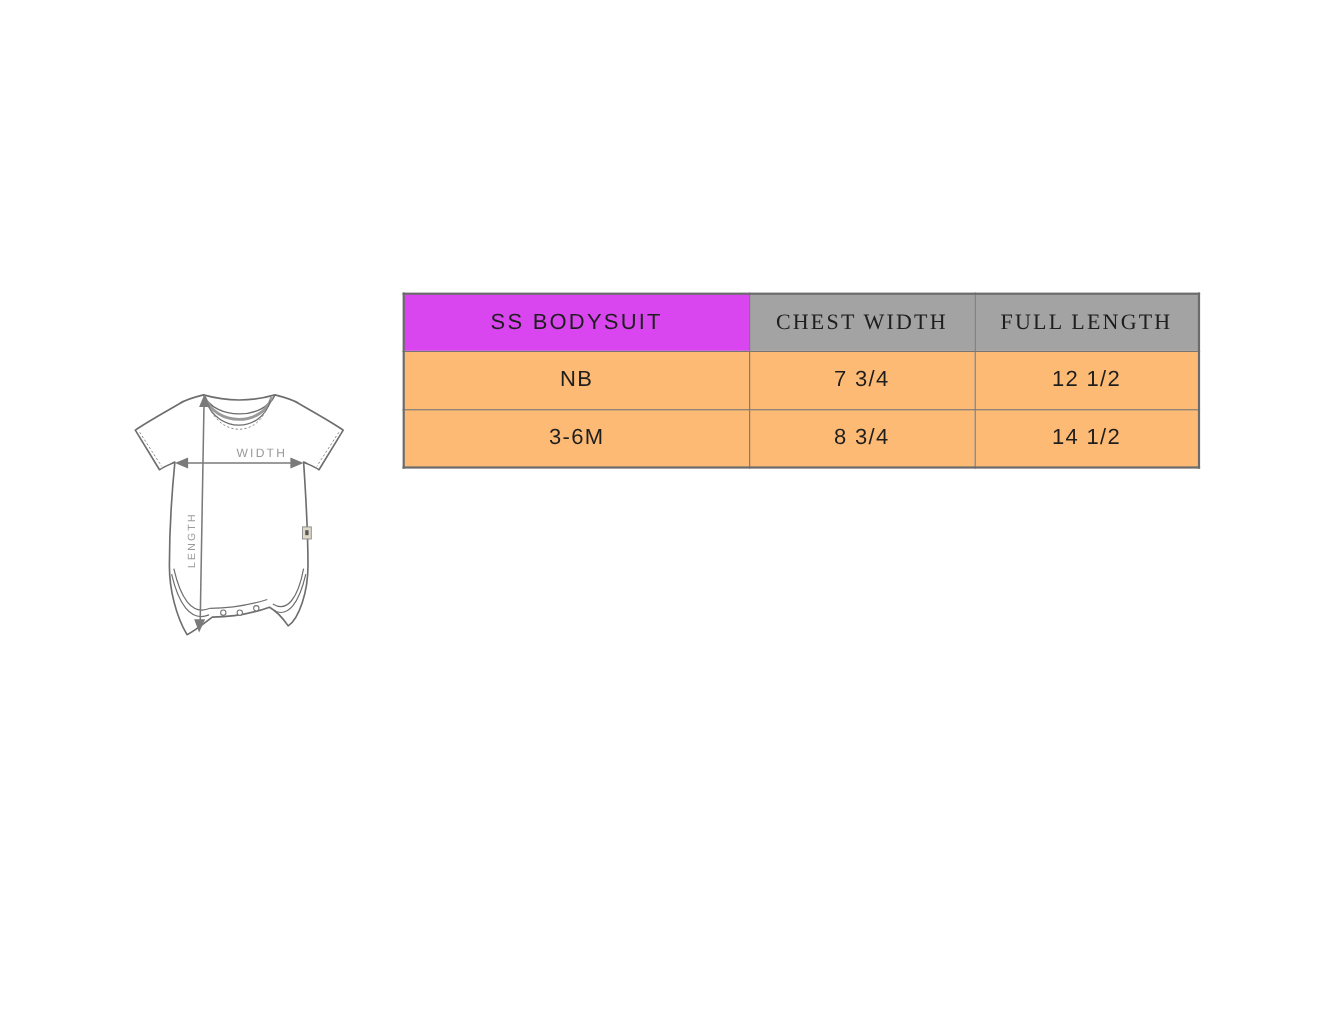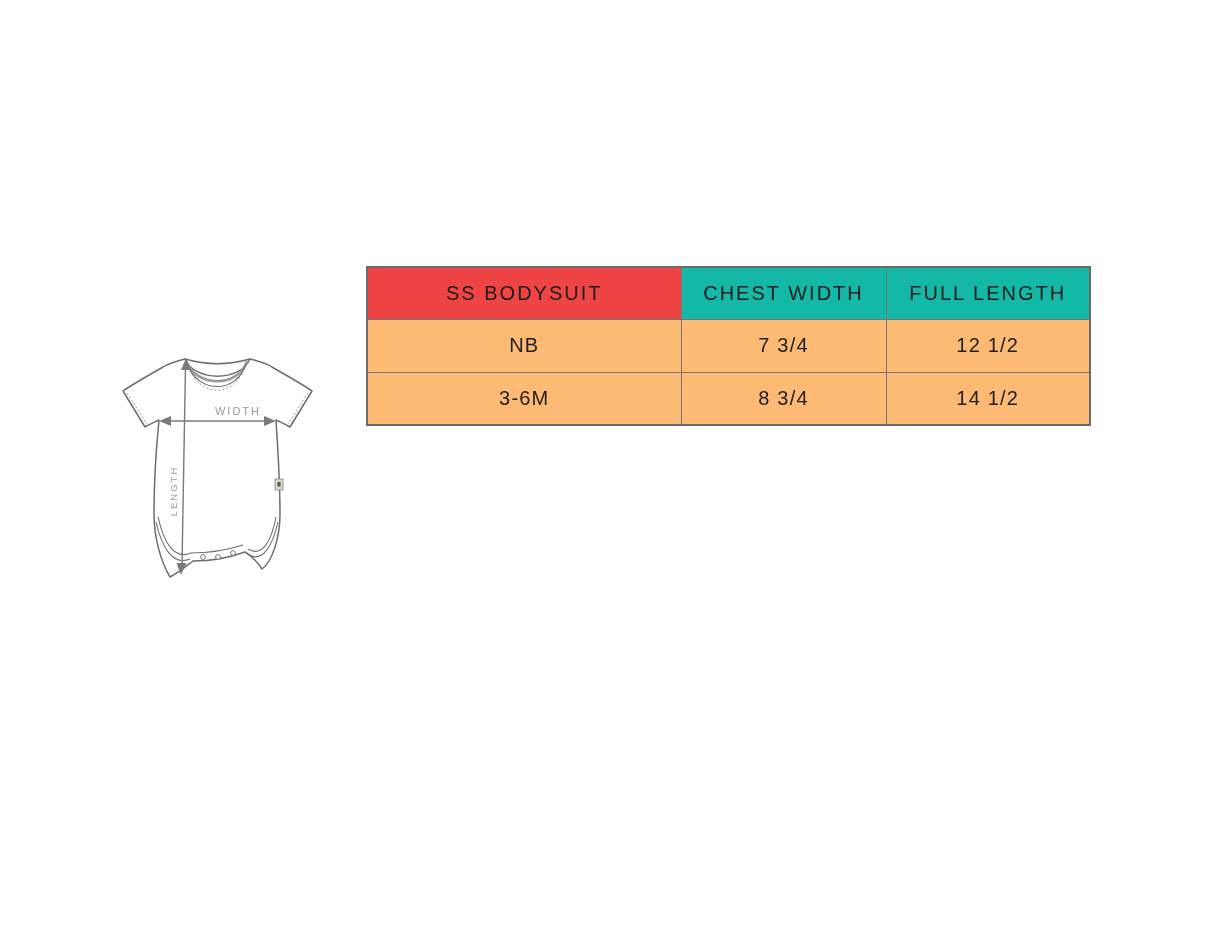--- a/index.html
+++ b/index.html
@@ -53,22 +53,22 @@
     letter-spacing: 2px;
   }
   table.size-chart td {
     height: 53px;
     font-size: 20px;
     letter-spacing: 1.2px;
   }
   .col-size   { width: 314px; }
   .col-chest  { width: 205px; }
   .col-length { width: 204px; }
-  th.hdr-primary   { background: #ef4444; }
-  th.hdr-secondary { background: #14b8a6; }
+  th.hdr-primary   { background: #d946ef; }
+  th.hdr-secondary { background: #a3a3a3; font-family: Liberation Serif, serif; }
   td { background: #fdba74; }
 </style>
 </head>
 <body>
 
 <div class="canvas">
 
   <div class="illustration">
     <svg viewBox="0 0 230 252" xmlns="http://www.w3.org/2000/svg">
 

